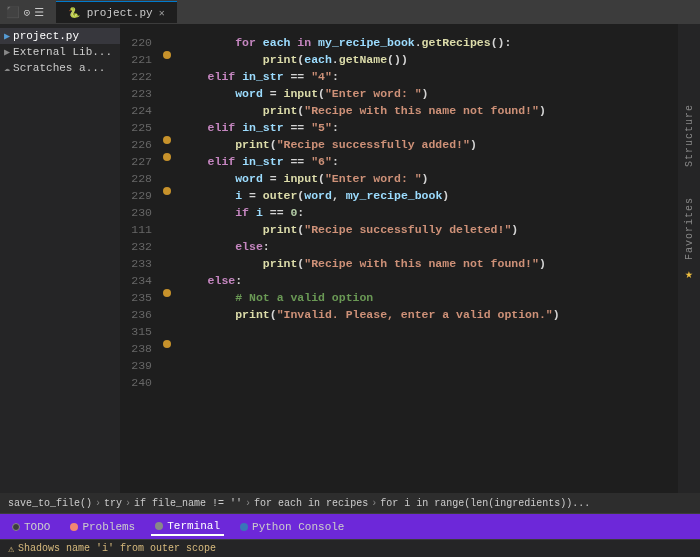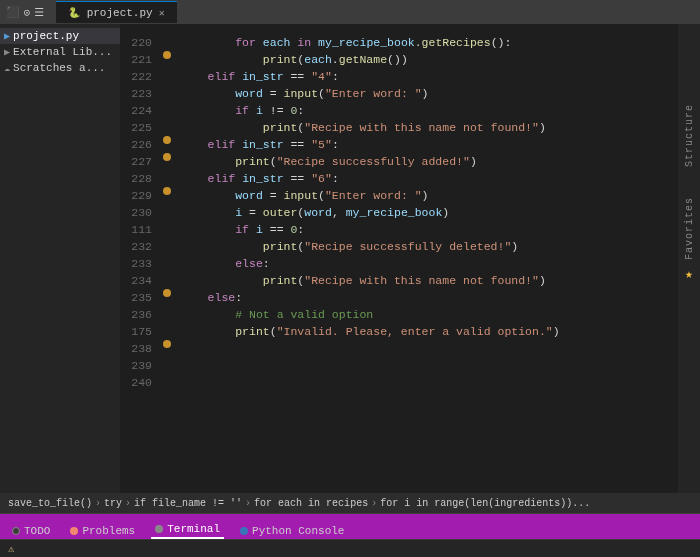--- a/index.html
+++ b/index.html
@@ -140,20 +140,21 @@
       left: 3px;
     }
 
     .code-lines {
       flex: 1;
       padding-left: 6px;
       line-height: 17px;
       color: #d4d4d4;
       font-size: 11.5px;
       overflow: hidden;
+      font-weight: bold;
     }
 
     .code-line {
       white-space: pre;
       display: block;
     }
 
     
     .kw { color: #c586c0; } 
     .fn { color: #dcdcaa; } 
@@ -188,23 +189,23 @@
       color: #ccc;
       gap: 3px;
       overflow: hidden;
     }
     .breadcrumb-sep {
       color: #888;
     }
 
     .panel-tabs {
       height: 26px;
-      background: #a21caf;
-      display: flex;
-      align-items: flex-end;
+      background: #6d28d9;
+      display: flex;
+      align-items: center;
       padding: 0 8px;
       gap: 12px;
       font-size: 11px;
       color: #888;
       border-top: 1px solid #3c3c3c;
     }
     .panel-tab {
       display: flex;
       align-items: center;
       gap: 4px;
@@ -285,21 +286,21 @@
         <div>227</div>
         <div>228</div>
         <div>229</div>
         <div>230</div>
         <div>111</div>
         <div>232</div>
         <div>233</div>
         <div>234</div>
         <div>235</div>
         <div>236</div>
-        <div>175</div>
+        <div>315</div>
         <div>238</div>
         <div>239</div>
         <div>240</div>
       </div>
 
       <div class="gutter">
 
         <div class="gutter-dot" style="top: 17px;"></div>
         <div class="gutter-dot" style="top: 102px;"></div>
         <div class="gutter-dot" style="top: 119px;"></div>
@@ -312,21 +313,20 @@
 
         <span class="code-line">        <span class="kw">for</span> <span class="var">each</span> <span class="kw">in</span> <span class="var">my_recipe_book</span>.<span class="fn">getRecipes</span>():</span>
 
         <span class="code-line">            <span class="fn">print</span>(<span class="var">each</span>.<span class="fn">getName</span>())</span>
 
         <span class="code-line">    <span class="kw">elif</span> <span class="var">in_str</span> == <span class="str">"4"</span>:</span>
 
         <span class="code-line">        <span class="var">word</span> = <span class="fn">input</span>(<span class="str">"Enter word: "</span>)</span>
 
 
-        <span class="code-line">        <span class="kw">if</span> <span class="var">i</span> != <span class="num">0</span>:</span>
 
         <span class="code-line">            <span class="fn">print</span>(<span class="str">"Recipe with this name not found!"</span>)</span>
 
         <span class="code-line">    <span class="kw">elif</span> <span class="var">in_str</span> == <span class="str">"5"</span>:</span>
 
 
         <span class="code-line">        <span class="fn">print</span>(<span class="str">"Recipe successfully added!"</span>)</span>
 
         <span class="code-line">    <span class="kw">elif</span> <span class="var">in_str</span> == <span class="str">"6"</span>:</span>
 
@@ -385,14 +385,15 @@
       <div class="panel-tab-dot" style="background:#888; width:8px; height:8px; border-radius:50%;"></div>
       <span style="color:#fff;">Terminal</span>
     </div>
     <div class="panel-tab">
       <div class="panel-tab-dot dot-python"></div>
       <span>Python Console</span>
     </div>
   </div>
   <div class="warning-bar">
     <span class="warning-icon">⚠</span>
+    <span>Shadows name 'i' from outer scope</span>
   </div>
 </div>
 
 </body></html>

